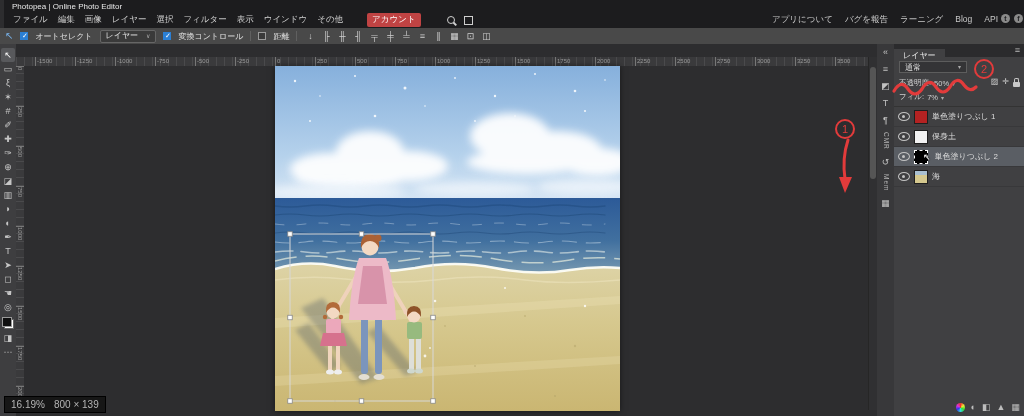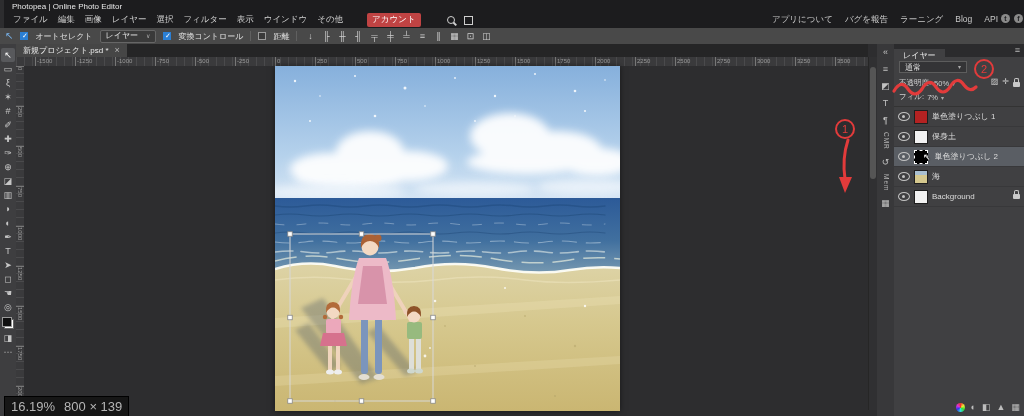--- a/index.html
+++ b/index.html
@@ -87,21 +87,21 @@
   .thumb-mask{background:#000;border:1px dashed #fff;}
   .thumb-sand{background:linear-gradient(#a9bfd0 0 34%,#d5c88e 34%);}
   .cursor-arrow{display:none;font-size:9px;color:#fff;text-shadow:0 0 2px #000,0 0 1px #000;margin-left:-9px;flex:0 0 auto;}
   .layer-row.cursor .cursor-arrow{display:inline;}
   .layer-name{white-space:nowrap;overflow:hidden;text-overflow:ellipsis;}
   .row-lock{display:none;margin-left:auto;position:relative;width:7px;height:5px;background:#c9c9c9;border-radius:1px;flex:0 0 auto;}
   .row-lock::before{content:"";position:absolute;left:1px;top:-4px;width:3px;height:4px;border:1px solid #c9c9c9;border-bottom:none;border-radius:2px 2px 0 0;}
   .layer-row.locked .row-lock{display:block;}
   
   #status{position:absolute;left:4px;top:396px;background:#161616;border:1px solid #000;color:#b5b5b5;
-    font-size:13px;padding:2px 6px;display:flex;gap:9px;z-index:40;white-space:nowrap;justify-content:space-between;}
+    font-size:10px;padding:2px 6px;display:flex;gap:9px;z-index:40;white-space:nowrap;justify-content:space-between;}
   #br-icons{position:absolute;right:4px;top:402px;display:flex;gap:6px;align-items:center;z-index:40;}
   .br-icon{font-size:9px;color:#bdbdbd;line-height:10px;}
   .br-icon.wheel{width:9px;height:9px;border-radius:50%;color:transparent;overflow:hidden;
     background:conic-gradient(#e33,#ee3,#3d3,#3dd,#33e,#d3d,#e33);}
   
   #anno{position:absolute;left:0;top:0;width:1024px;height:416px;pointer-events:none;z-index:60;}
 </style>
 </head>
 <body>
 
@@ -165,26 +165,20 @@
         <span class="opt-icon">╪</span>
         <span class="opt-icon">╧</span>
         <span class="opt-icon">≡</span>
         <span class="opt-icon">∥</span>
         <span class="opt-icon">▦</span>
         <span class="opt-icon">⊡</span>
         <span class="opt-icon">◫</span>
       </div>
   </div>
 
-  <div id="tab-bar">
-    <div id="doc-tab">
-      <span>新規プロジェクト.psd *</span>
-      <span class="tab-close">×</span>
-    </div>
-  </div>
 
   <div id="toolbox">
     <div style="display:flex;flex-direction:column;align-items:center;">
 
     <span class="tool active">↖</span>
         <span class="tool">▭</span>
         <span class="tool">ξ</span>
         <span class="tool">✶</span>
         <span class="tool">#</span>
         <span class="tool">✐</span>
@@ -470,27 +464,20 @@
         <span class="layer-name">単色塗りつぶし 2</span>
 
       </div>
         <div class="layer-row">
         <span class="eye"></span>
         <span class="thumb thumb-sand"></span>
 
         <span class="layer-name">海</span>
 
       </div>
-        <div class="layer-row locked">
-        <span class="eye"></span>
-        <span class="thumb thumb-white"></span>
-
-        <span class="layer-name">Background</span>
-        <span class="row-lock"></span>
-      </div>
       </div>
   </div>
 
   <div id="status">
     <span>16.19%</span>
     <span>800 × 139</span>
   </div>
 
   <div id="br-icons">
 

